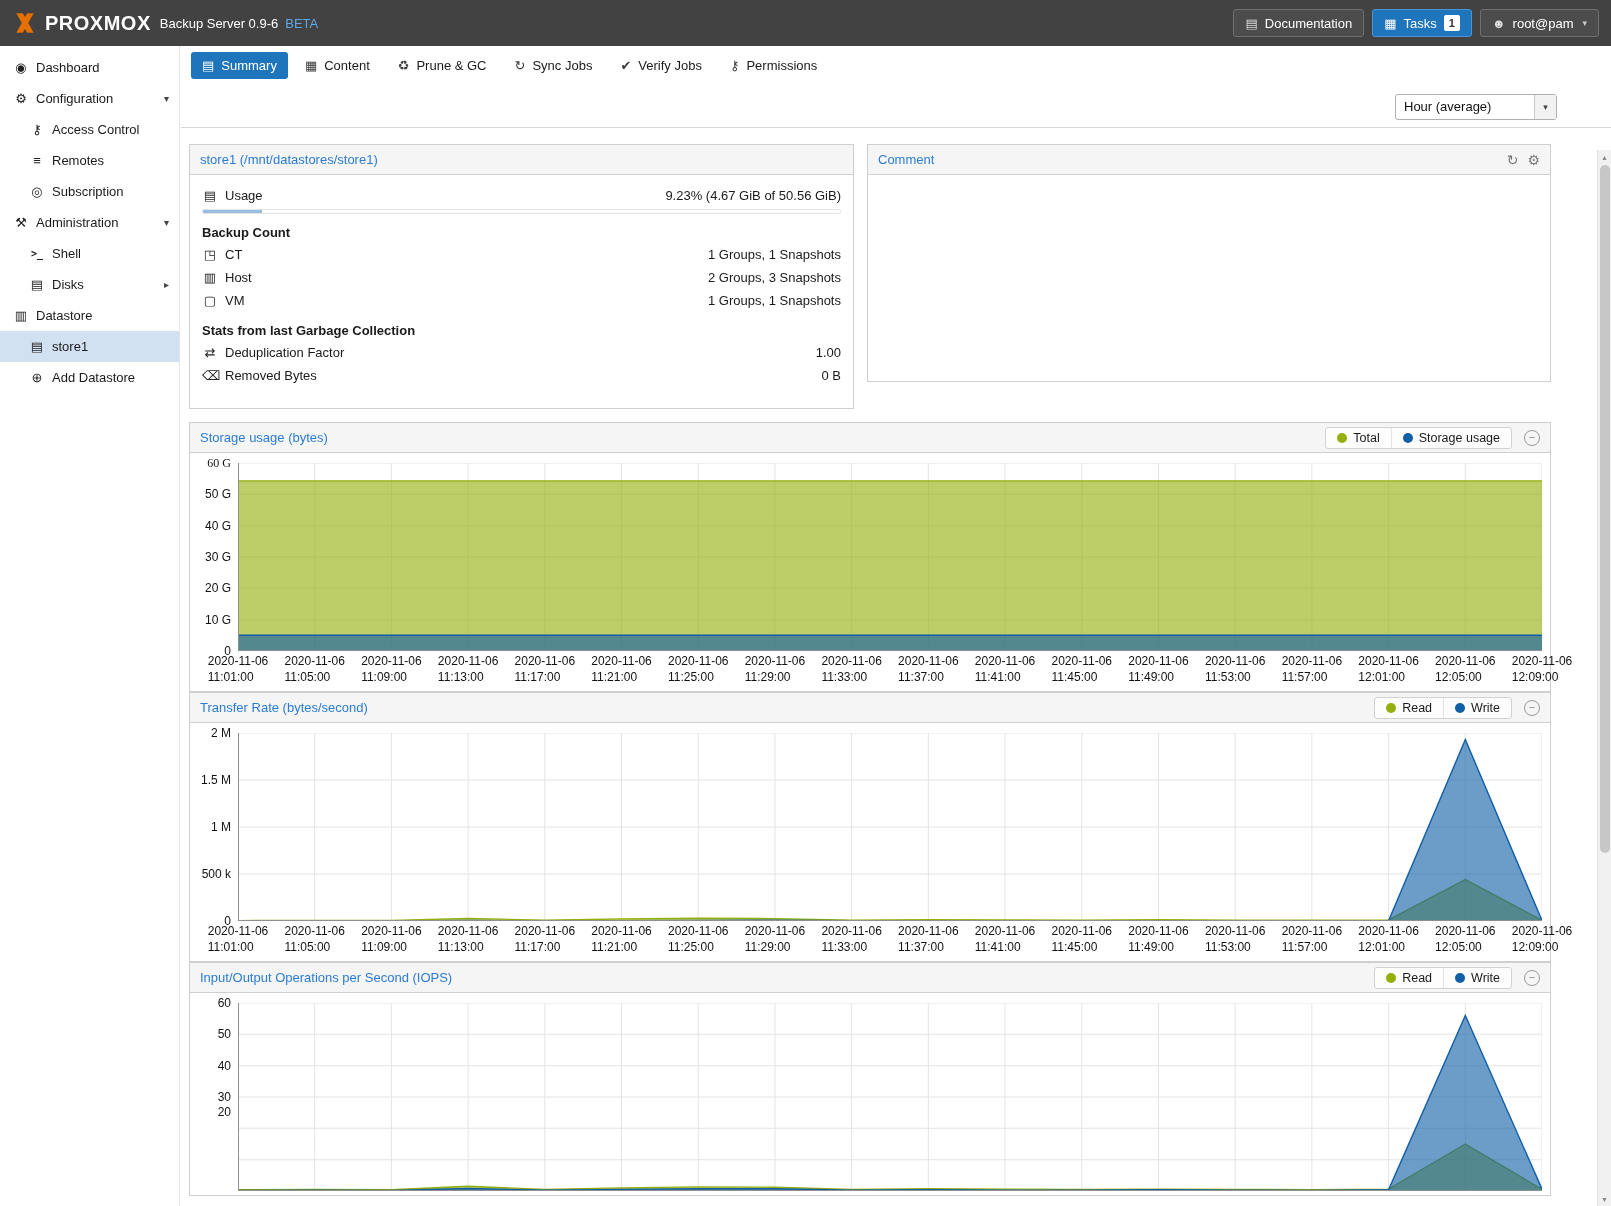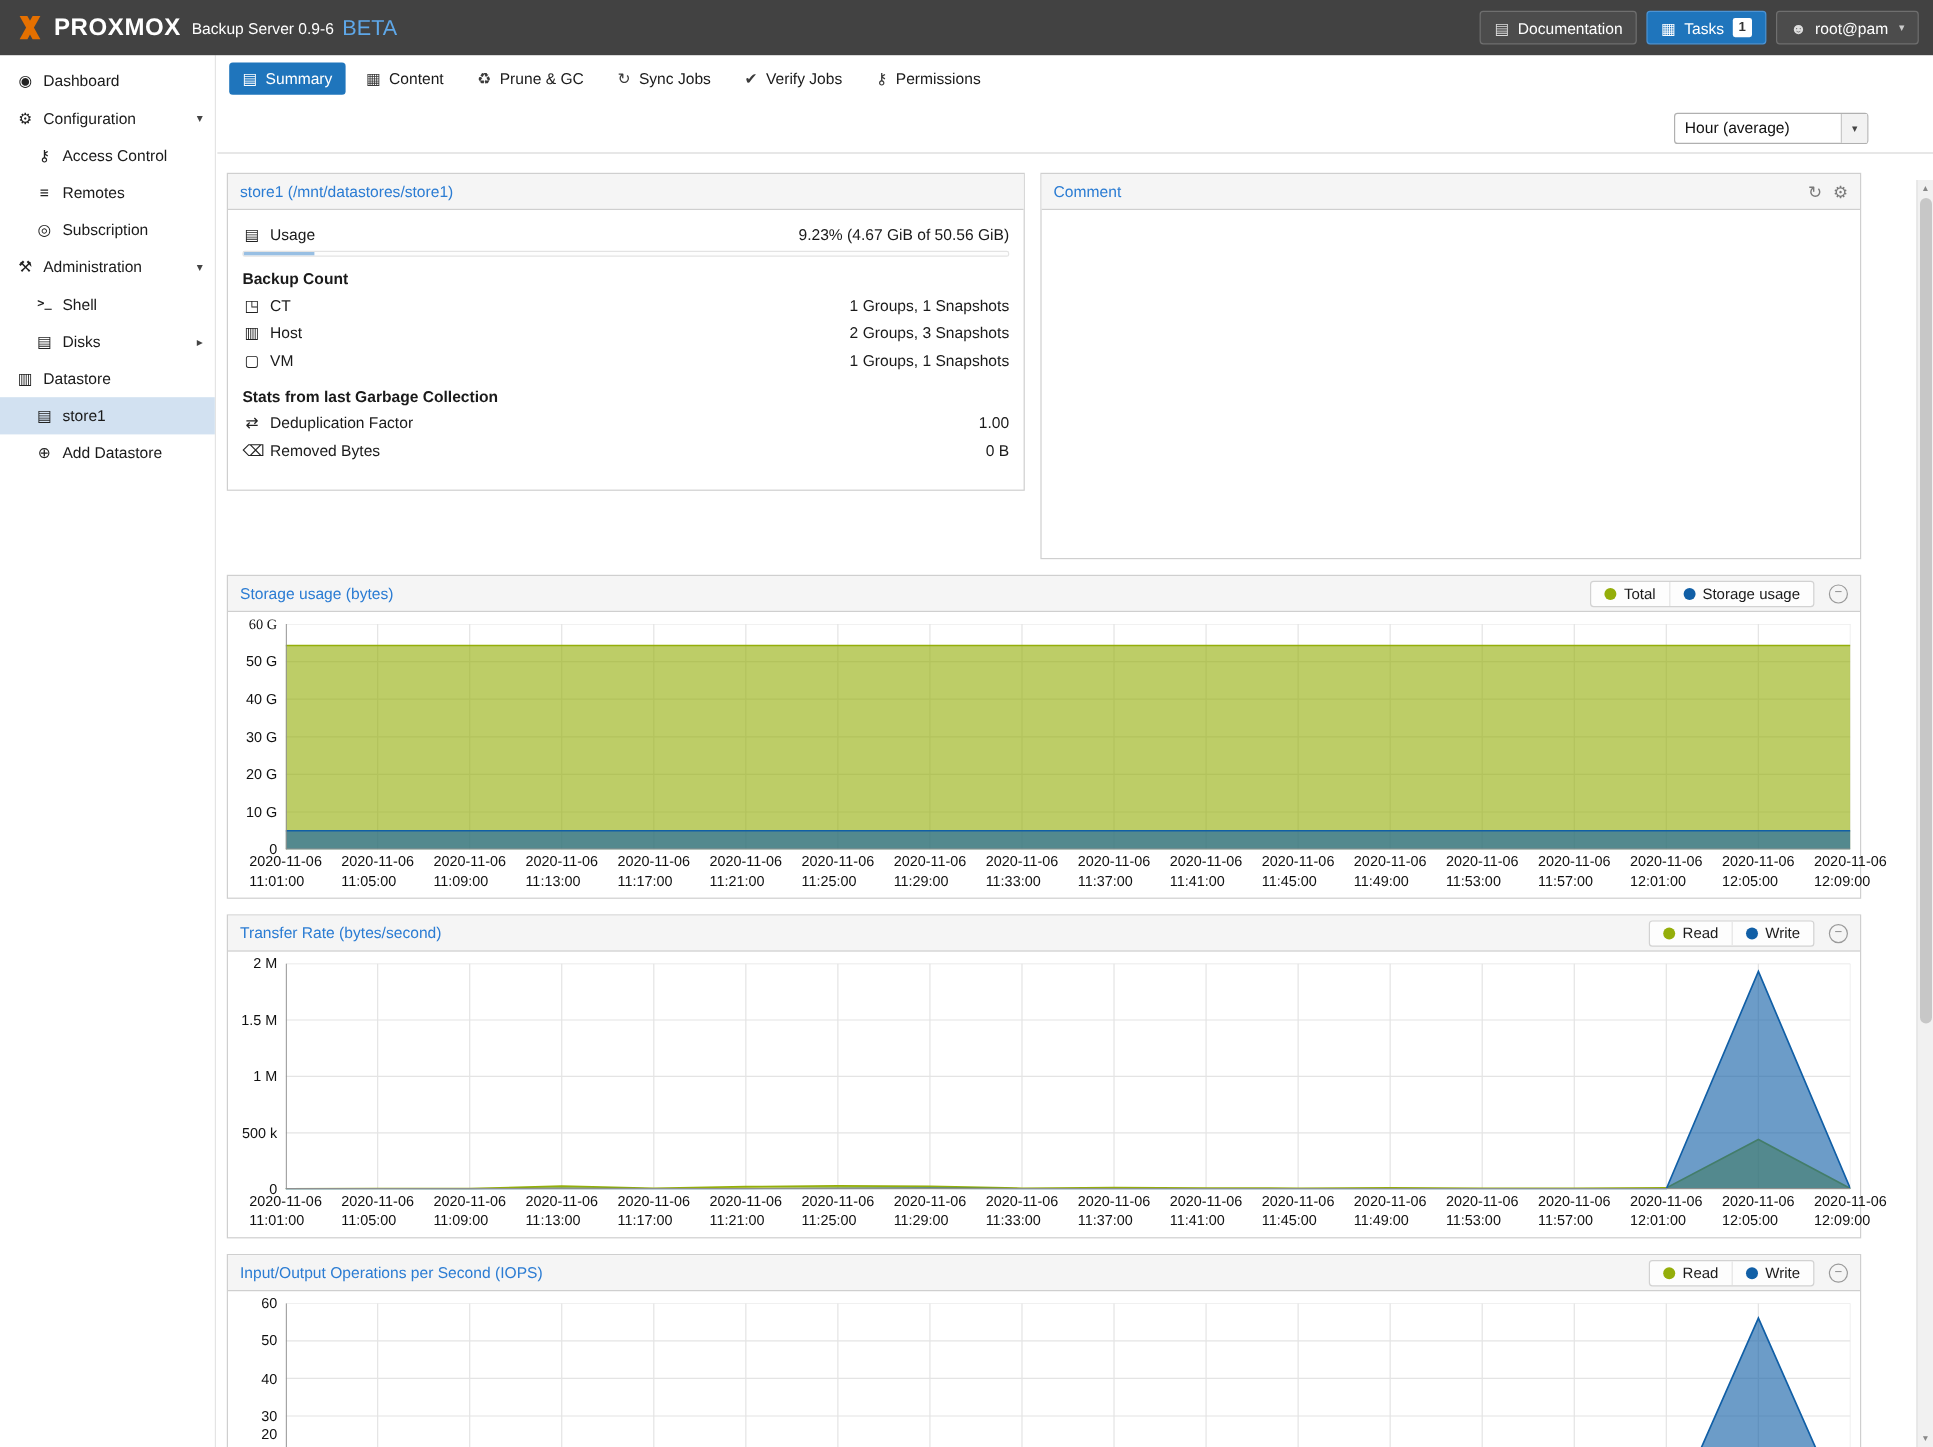--- a/index.html
+++ b/index.html
@@ -4,21 +4,21 @@
 <style>
   * { box-sizing: border-box; margin: 0; padding: 0; }
   html,body { width:1611px; height:1206px; overflow:hidden; }
   body { font-family:"Liberation Sans", sans-serif; font-size:13px; color:#1a1a1a; background:#fff; position:relative; }
 
   
   .topbar { position:absolute; top:0; left:0; right:0; height:46px; background:#424242; display:flex; align-items:center; padding:0 12px; color:#fff; z-index:10; }
   .brand { display:flex; align-items:center; gap:7px; }
   .brand-name { font-size:20px; font-weight:bold; letter-spacing:.5px; }
   .product { font-size:13px; margin-left:9px; }
-  .beta { color:#5ea7e8; margin-left:7px; font-size:18px; cursor:pointer; }
+  .beta { color:#5ea7e8; margin-left:7px; font-size:13px; cursor:pointer; }
   .topbar-right { margin-left:auto; display:flex; gap:8px; align-items:center; }
   .tb-btn { display:flex; align-items:center; gap:7px; background:#4c4c4c; border:1px solid #6f6f6f; border-radius:3px; height:28px; padding:0 11px; color:#fff; cursor:pointer; font-size:13px; }
   .tb-btn .tb-icon { font-size:13px; color:#ddd; }
   .tb-btn.primary { background:#1f75bc; border-color:#4b93d4; }
   .tb-btn.primary .tb-icon { color:#fff; }
   .badge { background:#fff; color:#333; border-radius:2px; padding:0 5px; font-size:11px; font-weight:bold; line-height:16px; }
   .tb-caret { font-size:9px; color:#ccc; margin-left:2px; }
 
   
   .sidebar { position:absolute; top:46px; left:0; width:180px; bottom:0; background:#fff; border-right:1px solid #e4e4e4; padding-top:6px; z-index:5; }
@@ -44,34 +44,34 @@
   .select-trigger { width:22px; border-left:1px solid #c9c9c9; background:#f2f2f2; display:flex; align-items:center; justify-content:center; font-size:9px; color:#444; }
 
   .content { padding:16px 60px 16px 8px; }
   .top-row { display:flex; gap:13px; margin-bottom:13px; }
 
   .panel { border:1px solid #cfcfcf; background:#fff; }
   .panel-header { background:#f5f5f5; border-bottom:1px solid #cfcfcf; padding:0 10px; height:30px; display:flex; align-items:center; justify-content:space-between; }
   .panel-title { color:#2b7cd3; font-size:13px; white-space:nowrap; }
 
   .summary-panel { width:665px; height:265px; }
-  .comment-panel { flex:1; height:322px; }
+  .comment-panel { flex:1; height:238px; }
   .sp-body { padding:9px 12px; }
   .row { display:flex; justify-content:space-between; align-items:center; padding:4px 0; }
   .lbl { display:flex; align-items:center; gap:7px; }
   .ric { width:16px; text-align:center; color:#222; flex:0 0 16px; }
   .val { text-align:right; }
   .sec-title { font-weight:bold; margin:11px 0 3px; }
   .meter { height:5px; background:#fdfdfd; border:1px solid #e3e3e3; border-radius:2px; overflow:hidden; margin:2px 0 3px; }
   .meter-fill { height:100%; background:#98bfe3; width:0; }
   .header-icons { display:flex; gap:9px; color:#7a7a7a; font-size:14px; align-items:center; }
   .header-icons span { cursor:pointer; }
 
   
-  .chart-panel { margin-bottom:13px; }
+  .chart-panel { }
   .chart-body { padding:10px 8px 4px 2px; }
   .chart-wrap { display:flex; }
   .ycol { flex:0 0 46px; width:46px; position:relative; }
   .ylab { position:absolute; right:7px; font-size:12px; color:#111; white-space:nowrap; }
   .pcol { flex:1; position:relative; min-width:0; }
   svg.plot { display:block; width:100%; }
   .xlabels { position:relative; height:33px; margin-top:3px; }
   .xlab { position:absolute; transform:translateX(-50%); text-align:left; font-size:12px; line-height:1.3; color:#111; white-space:nowrap; }
   .legendbox { display:flex; align-items:center; gap:12px; }
   .legend { display:flex; border:1px solid #d2d2d2; border-radius:3px; background:#fdfdfd; overflow:hidden; }

